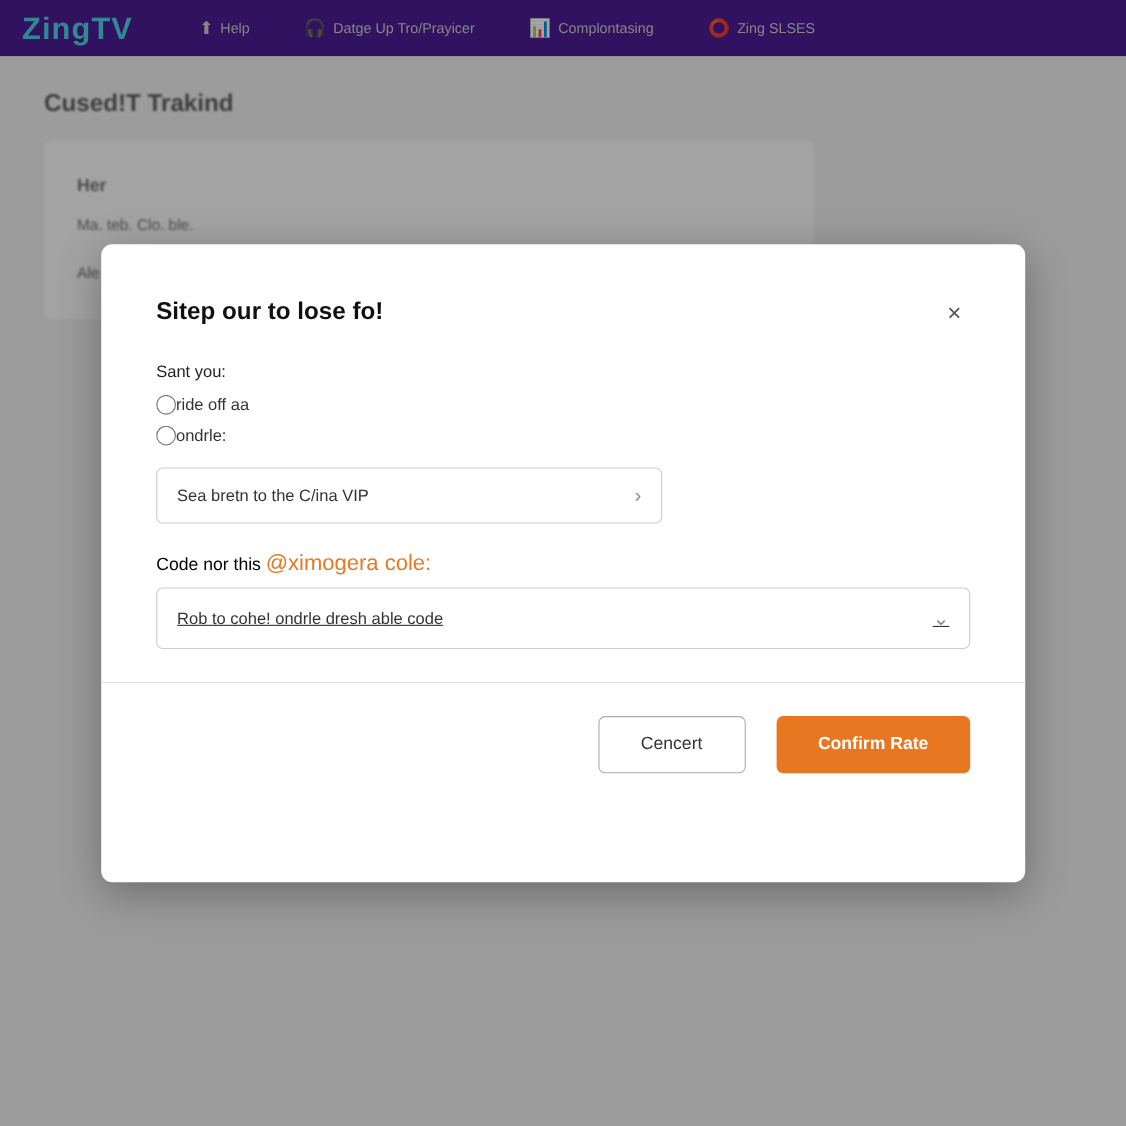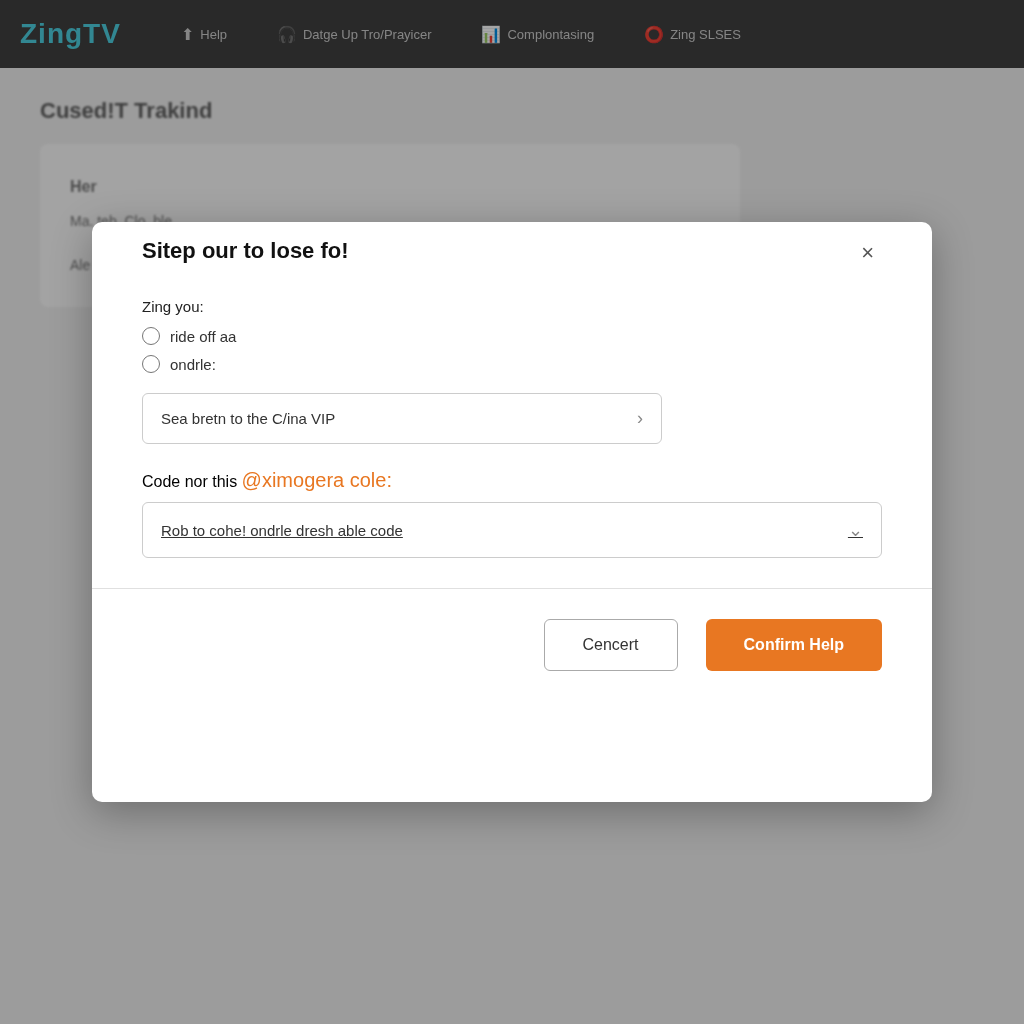--- a/index.html
+++ b/index.html
@@ -15,22 +15,22 @@
     
     .bg-page {
       position: absolute;
       top: 0; left: 0;
       width: 100%; height: 100%;
       background: #f0f0f0;
     }
 
     
     .nav-bar {
-      background: #404040;
-      height: 68px;
+      background: #4c1d95;
+      height: 51px;
       display: flex;
       align-items: center;
       padding: 0 20px;
       gap: 40px;
     }
 
     .nav-logo {
       font-size: 28px;
       font-weight: bold;
       color: white;
@@ -97,21 +97,21 @@
       justify-content: center;
     }
 
     
     .modal {
       background: white;
       border-radius: 10px;
       width: 840px;
       min-height: 580px;
       position: relative;
-      padding: 16px 50px;
+      padding: 48px 50px;
       box-shadow: 0 10px 40px rgba(0,0,0,0.3);
     }
 
     .modal-header {
       display: flex;
       justify-content: space-between;
       align-items: flex-start;
       margin-bottom: 30px;
     }
 
@@ -146,41 +146,40 @@
     .radio-group {
       display: flex;
       flex-direction: column;
       gap: 10px;
       margin-bottom: 20px;
     }
 
     .radio-item {
       display: flex;
       align-items: center;
-      gap: 10px;
       font-size: 15px;
       color: #333;
       cursor: pointer;
     }
 
     .radio-item input[type="radio"] {
       width: 18px;
       height: 18px;
       cursor: pointer;
       accent-color: #555;
     }
 
     
     .select-box {
       border: 1.5px solid #ccc;
       border-radius: 6px;
       padding: 14px 18px;
       font-size: 15px;
       color: #333;
-      width: 520px;
+      width: 460px;
       display: flex;
       justify-content: space-between;
       align-items: center;
       cursor: pointer;
       background: white;
       margin-bottom: 25px;
     }
 
     .select-arrow {
       color: #888;
@@ -287,21 +286,21 @@
 
 <div class="modal-overlay">
   <div class="modal">
 
     <div class="modal-header">
       <h2 class="modal-title">Sitep our to lose fo!</h2>
       <button class="modal-close">×</button>
     </div>
 
     <div class="form-section">
-      <span class="form-label">Zing you:</span>
+      <span class="form-label">Sant you:</span>
 
       <div class="radio-group">
         <label class="radio-item">
           <input type="radio" name="code-option" style="">
           <span>ride off aa</span>
         </label>
         <label class="radio-item">
           <input type="radio" name="code-option" style="">
           <span>ondrle:</span>
         </label>
@@ -321,17 +320,17 @@
       <div class="dropdown-full">
         <span>Rob to cohe!  ondrle  dresh  able  code</span>
         <span class="select-arrow">⌄</span>
       </div>
     </div>
 
     <hr class="modal-divider">
 
     <div class="modal-footer">
       <button class="btn-cancel">Cencert</button>
-      <button class="btn-confirm">Confirm Help</button>
+      <button class="btn-confirm">Confirm Rate</button>
     </div>
 
   </div>
 </div>
 
 </body></html>

